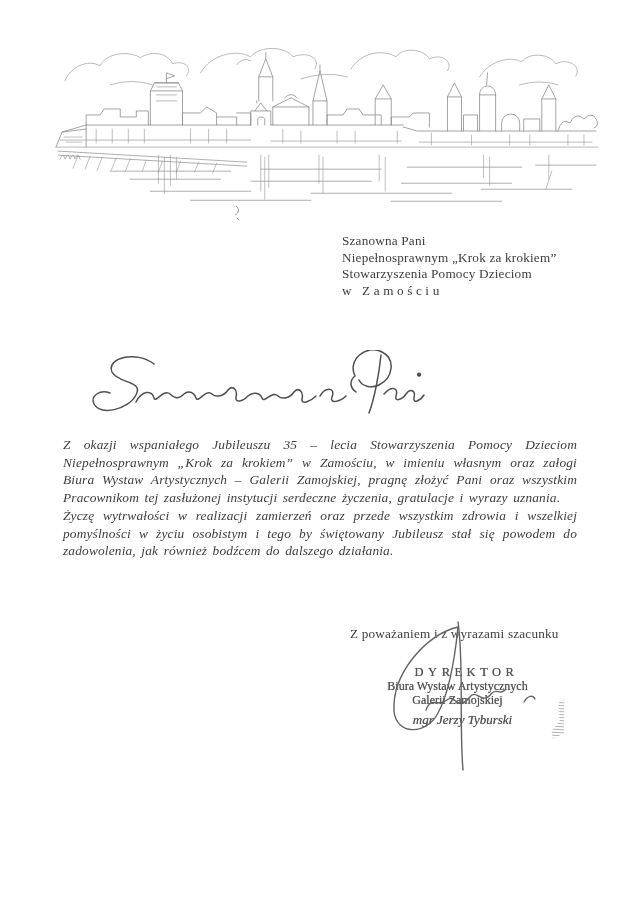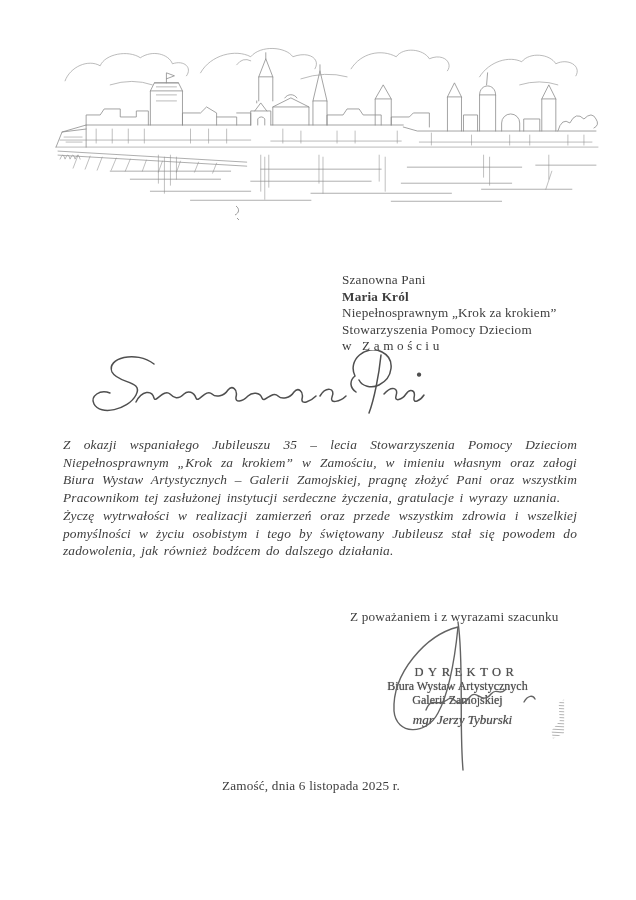--- a/index.html
+++ b/index.html
@@ -11,37 +11,37 @@
     overflow:hidden;
     font-family:"Liberation Serif", serif;
     color:#3d3d3d;
   }
   
   .sketch{position:absolute;left:50px;top:42px;width:552px;height:164px;}
   .tiny-mark{position:absolute;left:231px;top:204px;width:14px;height:18px;}
   
   .recipient{
     position:absolute;left:342px;top:233px;
-    font-size:13.2px;line-height:16.6px;letter-spacing:0.2px;margin-top:39px;
+    font-size:13.2px;line-height:16.6px;letter-spacing:0.2px;
   }
   .recipient .bold{font-weight:bold;}
   .recipient .spaced{letter-spacing:3.6px;}
   
   .hand-salutation{position:absolute;left:88px;top:350px;width:340px;height:88px;}
   
   .body-text{
     position:absolute;left:63px;top:436px;width:514px;
     font-size:13.4px;line-height:17.7px;
     text-align:justify;letter-spacing:0.15px;word-spacing:2px;font-style:italic;
   }
   .body-text p{margin:0;}
   .body-text p + p{}
   
   .closing{
-    position:absolute;left:350px;top:609px;
+    position:absolute;left:350px;top:626px;
     font-size:13.2px;letter-spacing:0.2px;
   }
   
   .stamp{
     position:absolute;left:350px;top:665px;width:215px;
     text-align:center;color:#525252;
     text-shadow:0 0 0.7px rgba(80,80,80,0.85);
   }
   .stamp-line1{font-size:12.5px;letter-spacing:4.5px;padding-left:18px;}
   .stamp-line2{font-size:12px;margin-top:-1px;}
@@ -142,21 +142,20 @@
       <path d="M500,128 l-6,18" stroke-width="0.55"></path>
     </g>
   </svg>
 
   <svg class="tiny-mark" viewBox="0 0 14 18" fill="none" stroke="#9a9a9a" stroke-width="1">
     <path d="M5,2 C9,5 8,9 4,11 M6,14 l2,2"></path>
   </svg>
 
   <div class="recipient">
     <div>Szanowna Pani</div>
-    <div class="bold">Maria Król</div>
     <div>Niepełnosprawnym „Krok za krokiem”</div>
     <div>Stowarzyszenia Pomocy Dzieciom</div>
     <div class="spaced">w Zamościu</div>
   </div>
 
   <svg class="hand-salutation" viewBox="0 0 340 88" fill="none" stroke="#4f4f4f" stroke-width="1.5" stroke-linecap="round">
     <path d="M66,14 C48,0 18,8 24,22 C30,34 56,30 48,45 C40,60 12,66 6,54 C2,46 12,39 22,43"></path>
     <path d="M48,52 C54,40 64,40 66,48 C67,54 76,38 82,44 C86,48 90,50 96,44 C100,40 106,42 108,48 C110,54 118,38 124,44 C128,48 136,46 140,40 C144,35 150,39 148,47 C147,53 154,52 160,46 C164,42 172,42 174,48 C176,54 184,40 190,46 C194,50 202,48 206,42 C210,37 216,41 214,49 C213,55 222,52 228,46"></path>
     <path d="M232,46 C238,36 248,38 244,47 C241,54 252,52 258,46"></path>
     <path d="M268,42 C262,38 261,31 267,26 C259,10 278,-6 294,2 C308,9 305,28 291,35 C283,39 274,36 271,30"></path>
@@ -181,15 +180,14 @@
 
   <svg class="signature" viewBox="0 0 205 158" fill="none" stroke="#636363" stroke-width="1.4" stroke-linecap="round">
     <path d="M84,10 C52,18 18,56 20,94 C22,118 52,119 64,96 C76,74 81,40 84,10"></path>
     <path d="M84,5 C90,45 85,105 89,153"></path>
     <path d="M52,93 C58,78 63,91 73,83 C81,76 83,95 95,81 C103,70 107,89 117,77 C123,70 125,79 131,73"></path>
     <path d="M150,85 c4,-7 9,-7 11,-3"></path>
   </svg>
 
   <div class="smudge"></div>
 
-  <div class="date-line">Zamość, dnia 6 listopada 2025 r.</div>
 
 </div>
 
 </body></html>

